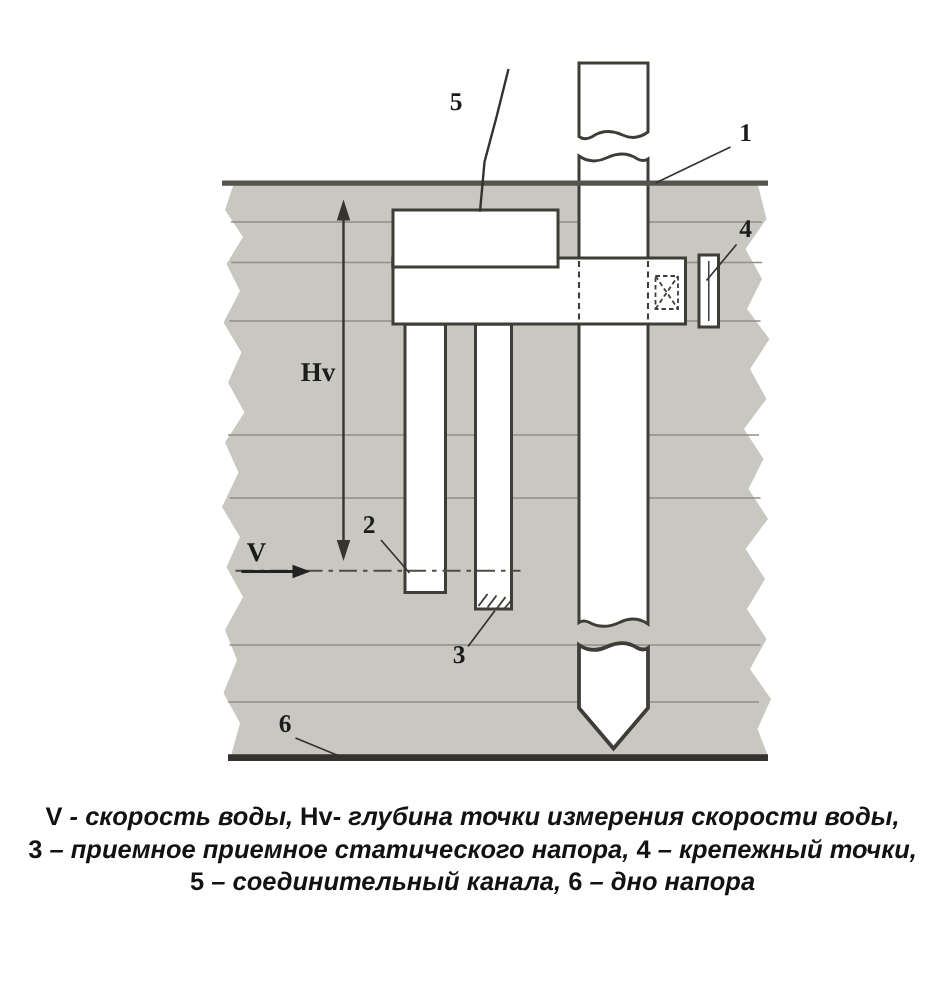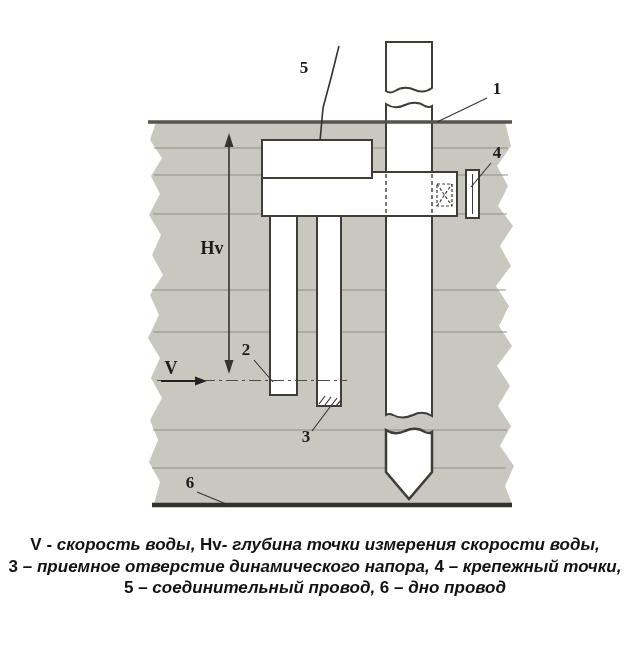--- a/index.html
+++ b/index.html
@@ -103,17 +103,17 @@
     <text class="svg-label" x="497" y="158" font-size="17" font-weight="600" text-anchor="middle">4</text>
     <text class="svg-label" x="304" y="73" font-size="17" font-weight="600" text-anchor="middle">5</text>
     <text class="svg-label" x="190" y="488" font-size="17" font-weight="600" text-anchor="middle">6</text>
 
     <text class="svg-label" x="212" y="254" font-size="18" font-weight="bold" text-anchor="middle">Hv</text>
     <text class="svg-label" x="171" y="374" font-size="18" font-weight="bold" text-anchor="middle">V</text>
   </svg>
 
   <div class="caption">
     <div class="cap-line"><span class="u">V</span><span> - скорость воды, </span><span class="u">Hv</span><span>- глубина точки измерения скорости воды,</span></div>
-    <div class="cap-line"><span class="u">3</span><span> – приемное отверстие динамического напора, </span><span class="u">4</span><span> – крепежный точки,</span></div>
-    <div class="cap-line"><span class="u">5</span><span> – соединительный провод, </span><span class="u">6</span><span> – дно провод</span></div>
+    <div class="cap-line"><span class="u">3</span><span> – приемное приемное статического напора, </span><span class="u">4</span><span> – крепежный точки,</span></div>
+    <div class="cap-line"><span class="u">5</span><span> – соединительный канала, </span><span class="u">6</span><span> – дно напора</span></div>
   </div>
 
 </div>
 
 </body></html>

